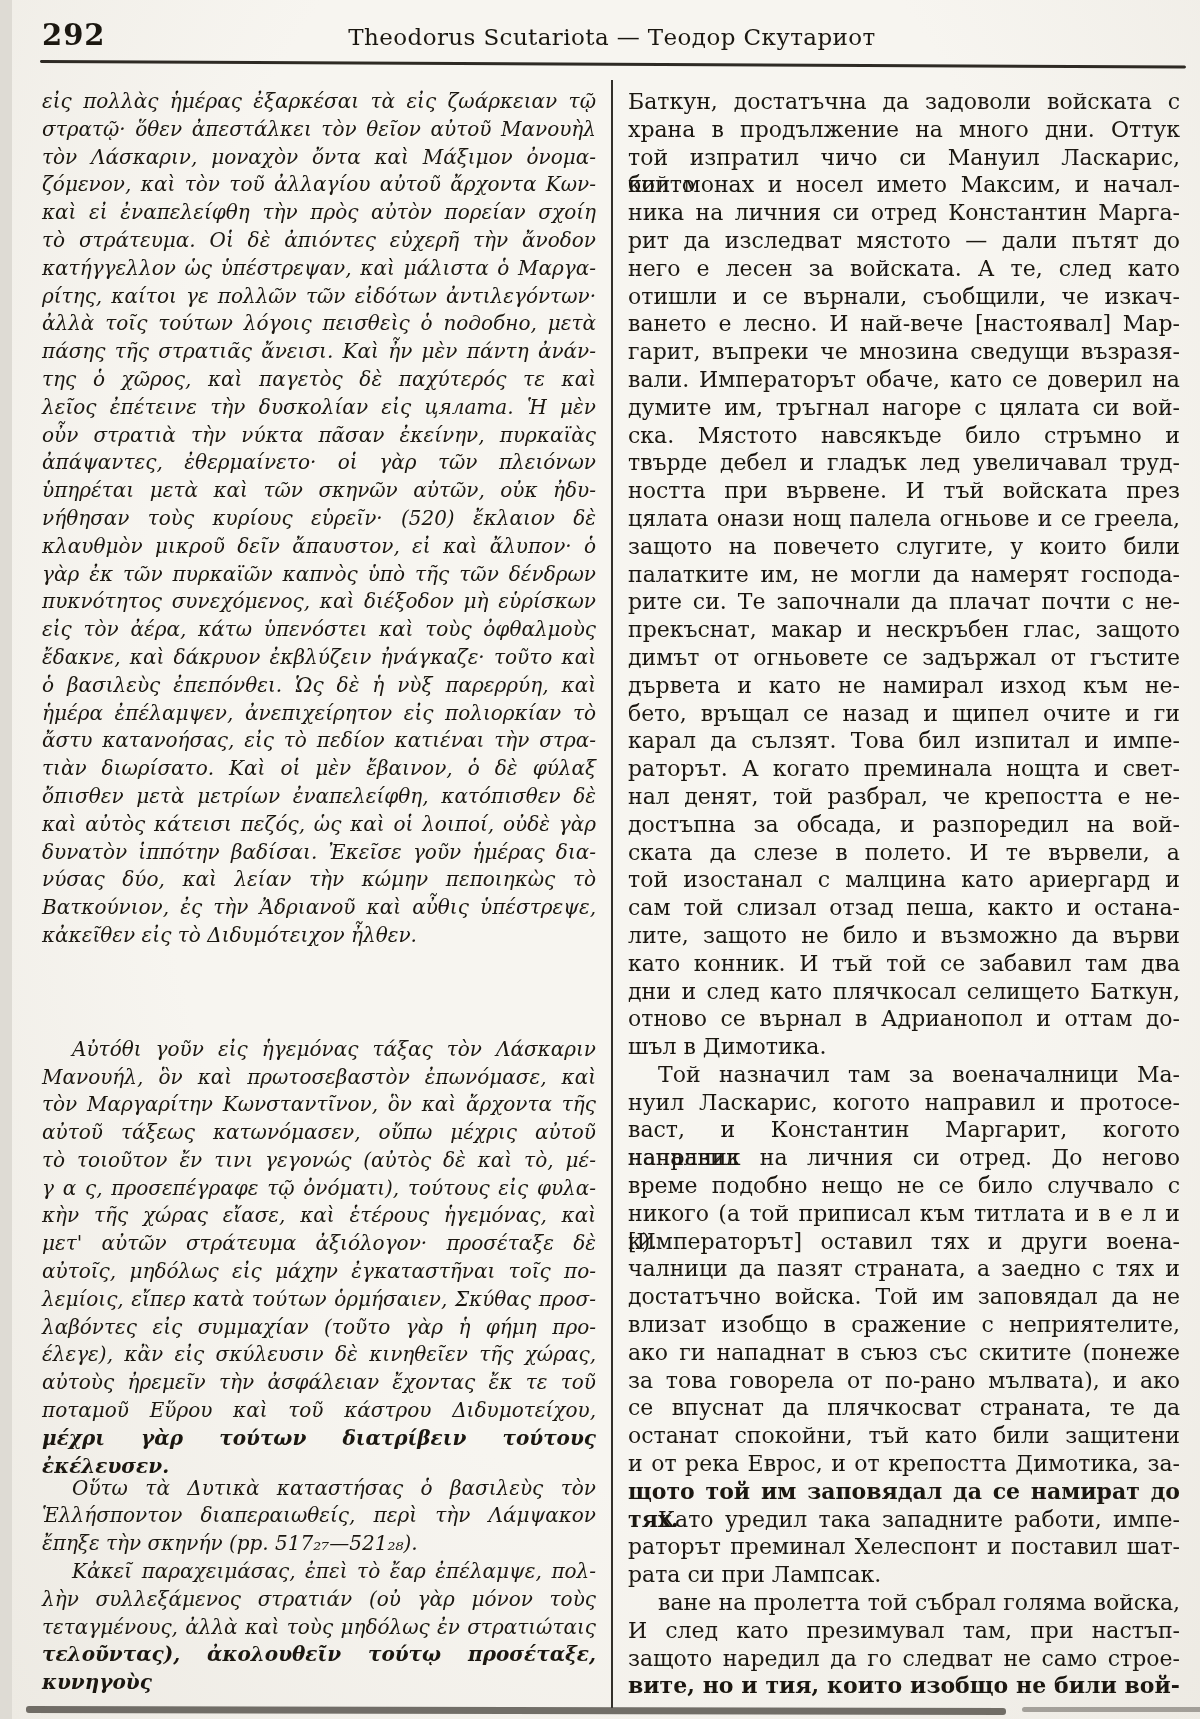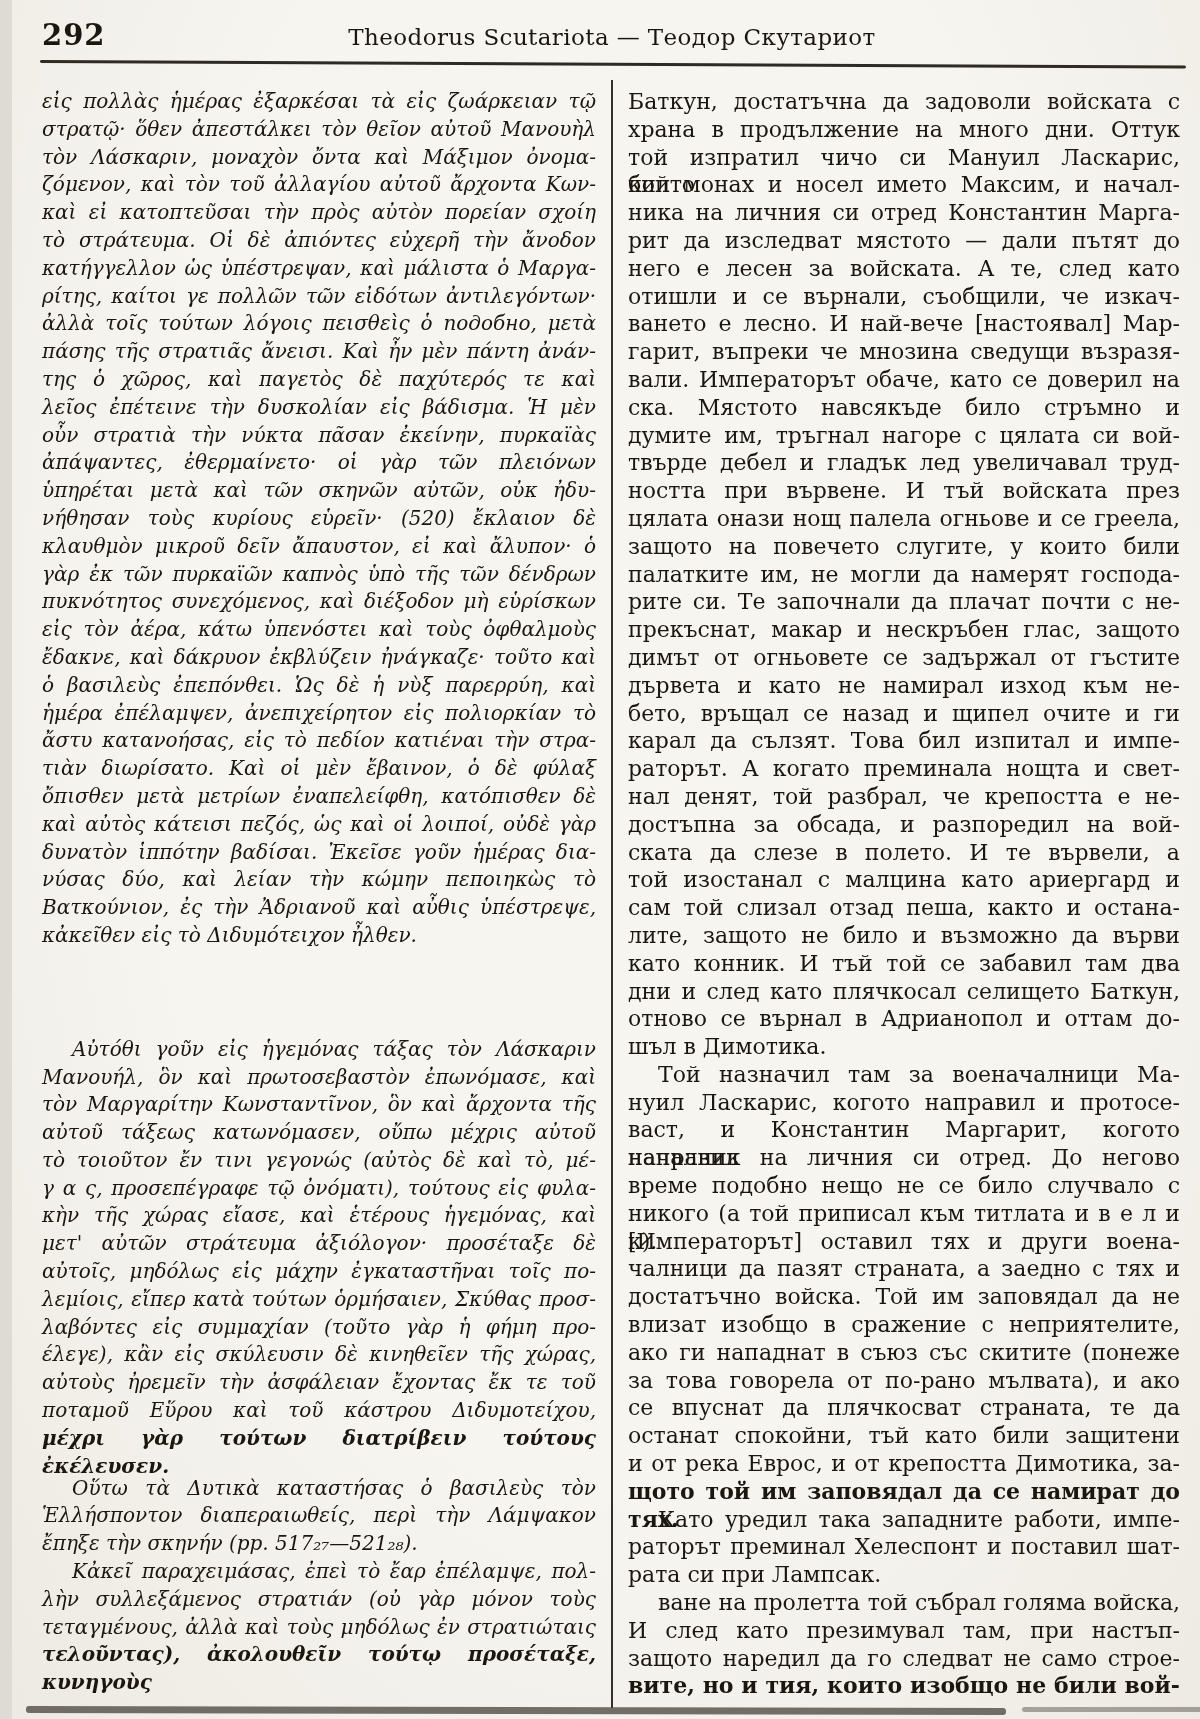--- a/index.html
+++ b/index.html
@@ -34,28 +34,28 @@
   <div class="pagenum">292</div>
   <div class="running-title">Theodorus Scutariota — Теодор Скутариот</div>
   <div class="header-rule"></div>
 
   <div class="col col-greek">
     <div class="para">
         <div class="tl">εἰς πολλὰς ἡμέρας ἐξαρκέσαι τὰ εἰς ζωάρκειαν τῷ</div>
         <div class="tl">στρατῷ· ὅθεν ἀπεστάλκει τὸν θεῖον αὐτοῦ Μανουὴλ</div>
         <div class="tl">τὸν Λάσκαριν, μοναχὸν ὄντα καὶ Μάξιμον ὀνομα-</div>
         <div class="tl">ζόμενον, καὶ τὸν τοῦ ἀλλαγίου αὐτοῦ ἄρχοντα Κων-</div>
-        <div class="tl">καὶ εἰ κατοπτεῦσαι τὴν πρὸς αὐτὸν πορείαν σχοίη</div>
+        <div class="tl">καὶ εἰ ἐναπελείφθη τὴν πρὸς αὐτὸν πορείαν σχοίη</div>
         <div class="tl">τὸ στράτευμα. Οἱ δὲ ἀπιόντες εὐχερῆ τὴν ἄνοδον</div>
         <div class="tl">κατήγγελλον ὡς ὑπέστρεψαν, καὶ μάλιστα ὁ Μαργα-</div>
         <div class="tl">ρίτης, καίτοι γε πολλῶν τῶν εἰδότων ἀντιλεγόντων·</div>
         <div class="tl">ἀλλὰ τοῖς τούτων λόγοις πεισθεὶς ὁ подобно, μετὰ</div>
         <div class="tl">πάσης τῆς στρατιᾶς ἄνεισι. Καὶ ἦν μὲν πάντη ἀνάν-</div>
         <div class="tl">της ὁ χῶρος, καὶ παγετὸς δὲ παχύτερός τε καὶ</div>
-        <div class="tl">λεῖος ἐπέτεινε τὴν δυσκολίαν εἰς βάδισμα. Ἡ μὲν</div>
+        <div class="tl">λεῖος ἐπέτεινε τὴν δυσκολίαν εἰς цялата. Ἡ μὲν</div>
         <div class="tl">οὖν στρατιὰ τὴν νύκτα πᾶσαν ἐκείνην, πυρκαϊὰς</div>
         <div class="tl">ἀπάψαντες, ἐθερμαίνετο· οἱ γὰρ τῶν πλειόνων</div>
         <div class="tl">ὑπηρέται μετὰ καὶ τῶν σκηνῶν αὐτῶν, οὐκ ἠδυ-</div>
         <div class="tl">νήθησαν τοὺς κυρίους εὑρεῖν· (520) ἔκλαιον δὲ</div>
         <div class="tl">κλαυθμὸν μικροῦ δεῖν ἄπαυστον, εἰ καὶ ἄλυπον· ὁ</div>
         <div class="tl">γὰρ ἐκ τῶν πυρκαϊῶν καπνὸς ὑπὸ τῆς τῶν δένδρων</div>
         <div class="tl">πυκνότητος συνεχόμενος, καὶ διέξοδον μὴ εὑρίσκων</div>
         <div class="tl">εἰς τὸν ἀέρα, κάτω ὑπενόστει καὶ τοὺς ὀφθαλμοὺς</div>
         <div class="tl">ἔδακνε, καὶ δάκρυον ἐκβλύζειν ἠνάγκαζε· τοῦτο καὶ</div>
         <div class="tl">ὁ βασιλεὺς ἐπεπόνθει. Ὡς δὲ ἡ νὺξ παρερρύη, καὶ</div>
@@ -107,22 +107,22 @@
         <div class="tl">храна в продължение на много дни. Оттук</div>
         <div class="tl">той изпратил чичо си Мануил Ласкарис, който</div>
         <div class="tl">бил монах и носел името Максим, и начал-</div>
         <div class="tl">ника на личния си отред Константин Марга-</div>
         <div class="tl">рит да изследват мястото — дали пътят до</div>
         <div class="tl">него е лесен за войската. А те, след като</div>
         <div class="tl">отишли и се върнали, съобщили, че изкач-</div>
         <div class="tl">ването е лесно. И най-вече [настоявал] Мар-</div>
         <div class="tl">гарит, въпреки че мнозина сведущи възразя-</div>
         <div class="tl">вали. Императорът обаче, като се доверил на</div>
+        <div class="tl">думите им, тръгнал нагоре с цялата си вой-</div>
         <div class="tl">ска. Мястото навсякъде било стръмно и</div>
-        <div class="tl">думите им, тръгнал нагоре с цялата си вой-</div>
         <div class="tl">твърде дебел и гладък лед увеличавал труд-</div>
         <div class="tl">ността при вървене. И тъй войската през</div>
         <div class="tl">цялата онази нощ палела огньове и се греела,</div>
         <div class="tl">защото на повечето слугите, у които били</div>
         <div class="tl">палатките им, не могли да намерят господа-</div>
         <div class="tl">рите си. Те започнали да плачат почти с не-</div>
         <div class="tl">прекъснат, макар и нескръбен глас, защото</div>
         <div class="tl">димът от огньовете се задържал от гъстите</div>
         <div class="tl">дървета и като не намирал изход към не-</div>
         <div class="tl">бето, връщал се назад и щипел очите и ги</div>

